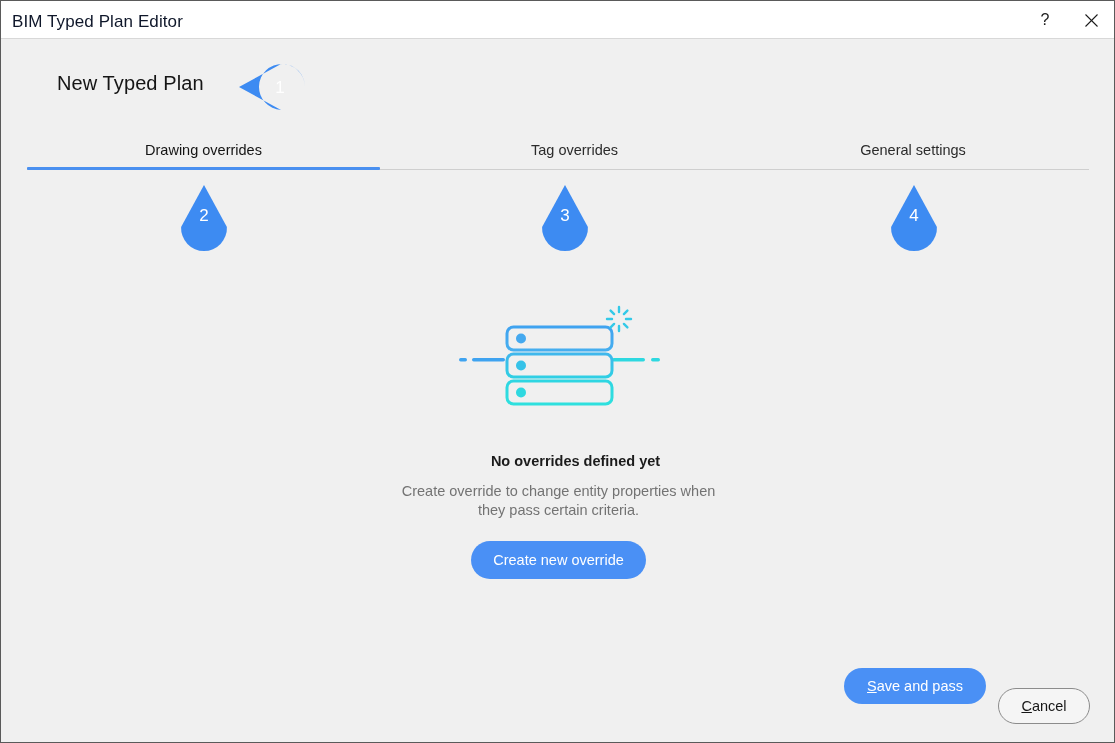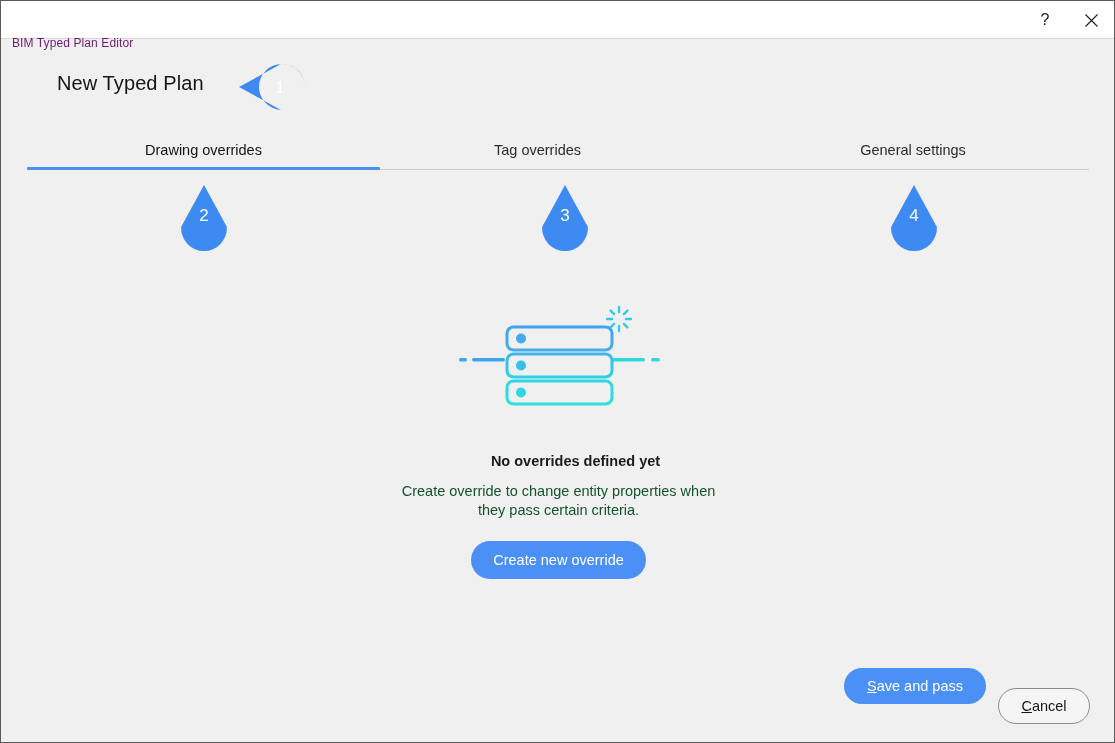--- a/index.html
+++ b/index.html
@@ -29,25 +29,24 @@
     width: 100%;
     height: 38px;
     background: #ffffff;
     border-bottom: 1px solid #d8d8d8;
     box-sizing: border-box;
   }
   .titlebar-text {
     position: absolute;
     left: 11px;
     top: 11px;
-    font-size: 12px;
-    color: #701a75;
+    font-size: 17px;
+    color: #0f172a;
     letter-spacing: 0.1px;
     white-space: nowrap;
-    margin-top: 24px;
   }
   .titlebar-buttons {
     position: absolute;
     right: 0; top: 0;
     height: 38px;
     display: flex;
   }
   .tb-btn {
     width: 46px;
     height: 38px;
@@ -133,21 +132,21 @@
   .empty-title {
     margin-top: 32px;
     font-size: 14.5px;
     font-weight: bold;
     color: #1b1b1b;
     margin-left: 34px;
   }
   .empty-desc {
     margin-top: 13px;
     font-size: 14.5px;
-    color: #14532d;
+    color: #737373;
     text-align: center;
     line-height: 19px;
     max-width: 330px;
   }
   .primary-pill {
     margin-top: 21px;
     height: 38px;
     padding: 14px 22px;
     border: none;
     border-radius: 19px;
@@ -236,21 +235,21 @@
       </div>
     </div>
   </div>
 
   <div class="page-title">New Typed Plan</div>
 
   <div class="tabs">
     <div class="tab active" style="left:0; width:353px;">
       <span>Drawing overrides</span>
     </div>
-    <div class="tab" style="left:332px; width:357px;">
+    <div class="tab" style="left:369px; width:357px;">
       <span>Tag overrides</span>
     </div>
     <div class="tab" style="left:710px; width:352px;">
       <span>General settings</span>
     </div>
     <div class="tab-rail"></div>
     <div class="tab-indicator"></div>
   </div>
 
   <div class="empty-state">

